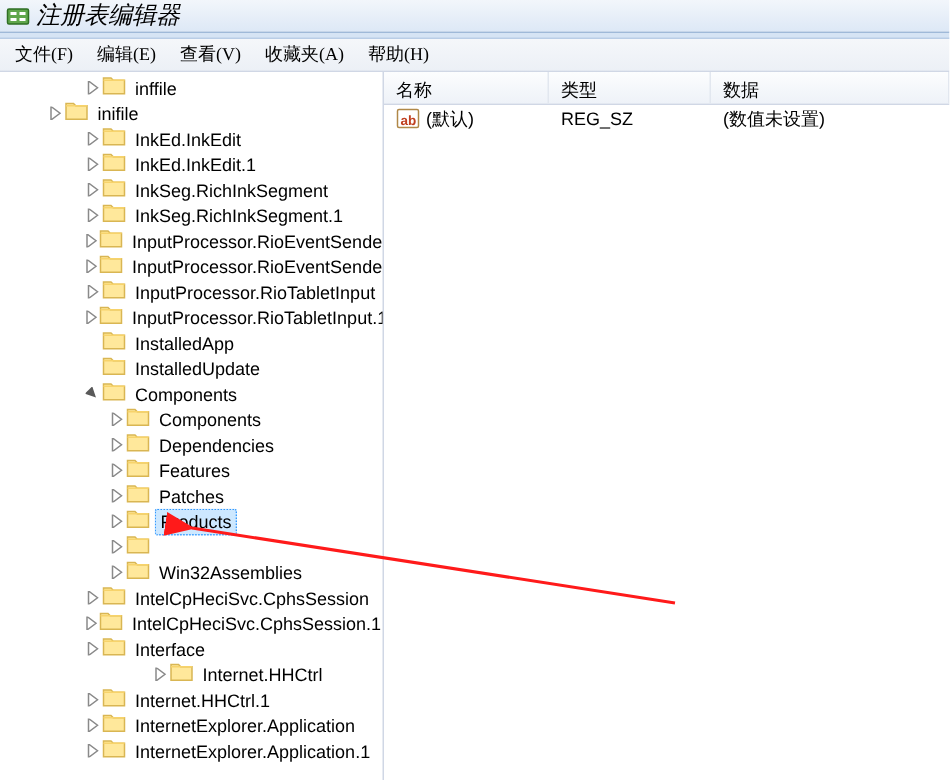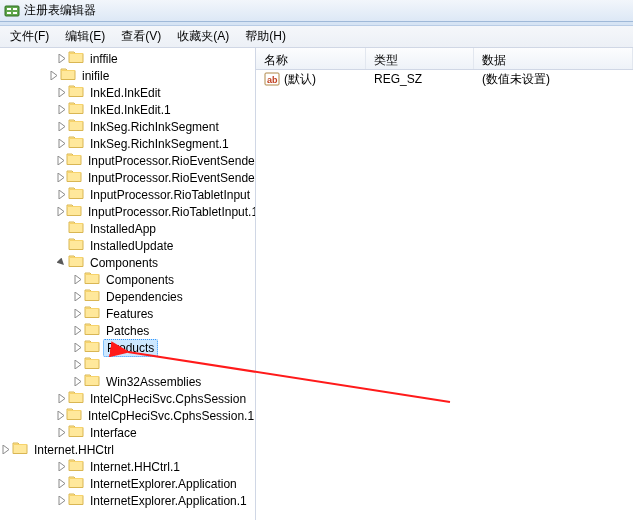--- a/index.html
+++ b/index.html
@@ -1,22 +1,22 @@
 <!DOCTYPE html>
 <html><head>
 <meta charset="utf-8">
 <style>
   * { margin: 0; padding: 0; box-sizing: border-box; }
   body { font-family: "Microsoft YaHei", "Segoe UI", Tahoma, sans-serif; font-size: 12px; background: #fff; width: 633px; height: 520px; overflow: hidden; position: relative; }
   .titlebar { height: 22px; background: linear-gradient(#f2f6fb, #dde8f6); border-bottom: 1px solid #9fb9d8; display: flex; align-items: center; padding: 0 4px; gap: 4px; }
   .titlebar svg.appicon { width: 16px; height: 16px; }
-  .titlebar .title { font-size: 12px; }
+  .titlebar .title { font-size: 16px; font-style: italic; }
   .tabstrip { height: 4px; background: #d6e4f4; border-bottom: 1px solid #b9cde6; }
   .menubar { height: 22px; background: linear-gradient(#f5f7fa, #ecf0f6); border-bottom: 1px solid #d0d7e5; display: flex; align-items: center; padding: 0 4px; gap: 4px; }
-  .menubar .menu-item { padding: 2px 6px; border-radius: 2px; }
+  .menubar .menu-item { padding: 2px 6px; border-radius: 2px; font-family: Liberation Serif, serif; }
   .content { display: flex; height: calc(520px - 22px - 4px - 22px); }
   .tree { width: 256px; border-right: 1px solid #d0d7e5; overflow-x: hidden; overflow-y: scroll; position: relative; background: #fff; }
   .tree-inner { padding-top: 2px; }
   .node { height: 17px; display: flex; align-items: center; white-space: nowrap; position: relative; }
   .expander { width: 11px; height: 11px; display: flex; align-items: center; justify-content: center; margin-right: 1px; }
   .node .label { padding: 1px 3px; border-radius: 2px; }
   .node .label.selected { background: #cde8ff; border: 1px dotted #3399ff; }
   .folder { width: 16px; height: 16px; margin-right: 3px; }
   .pane { flex: 1; background: #fff; }
   .list-header { height: 22px; background: linear-gradient(#fcfdfe,#eef2f8); border-bottom: 1px solid #d0d7e5; display: flex; }
@@ -60,21 +60,21 @@
             <svg width="9" height="9" viewBox="0 0 9 9">
               <path d="M2 0 L8 4.5 L2 9 z" fill="none" stroke="#8a8a8a"></path>
             </svg>
           </span>
           <span><svg class="folder" viewBox="0 0 16 16">
               <path d="M1 3 h5 l1.5 1.5 H15 v9 H1 z" fill="#ffe89b" stroke="#d9b653"></path>
               <path d="M1 4.5 h14" stroke="#f7d36b"></path>
             </svg></span>
           <span class="label">inffile</span>
         </div>
-        <div class="node" style="padding-left: 48px;">
+        <div class="node" style="padding-left: 31px;">
           <span class="expander">
             <svg width="9" height="9" viewBox="0 0 9 9">
               <path d="M2 0 L8 4.5 L2 9 z" fill="none" stroke="#8a8a8a"></path>
             </svg>
           </span>
           <span><svg class="folder" viewBox="0 0 16 16">
               <path d="M1 3 h5 l1.5 1.5 H15 v9 H1 z" fill="#ffe89b" stroke="#d9b653"></path>
               <path d="M1 4.5 h14" stroke="#f7d36b"></path>
             </svg></span>
           <span class="label">inifile</span>
@@ -315,21 +315,21 @@
             <svg width="9" height="9" viewBox="0 0 9 9">
               <path d="M2 0 L8 4.5 L2 9 z" fill="none" stroke="#8a8a8a"></path>
             </svg>
           </span>
           <span><svg class="folder" viewBox="0 0 16 16">
               <path d="M1 3 h5 l1.5 1.5 H15 v9 H1 z" fill="#ffe89b" stroke="#d9b653"></path>
               <path d="M1 4.5 h14" stroke="#f7d36b"></path>
             </svg></span>
           <span class="label">Interface</span>
         </div>
-        <div class="node" style="">
+        <div class="node" style="padding-left: 56px; margin-left: 45px;">
           <span class="expander">
             <svg width="9" height="9" viewBox="0 0 9 9">
               <path d="M2 0 L8 4.5 L2 9 z" fill="none" stroke="#8a8a8a"></path>
             </svg>
           </span>
           <span><svg class="folder" viewBox="0 0 16 16">
               <path d="M1 3 h5 l1.5 1.5 H15 v9 H1 z" fill="#ffe89b" stroke="#d9b653"></path>
               <path d="M1 4.5 h14" stroke="#f7d36b"></path>
             </svg></span>
           <span class="label">Internet.HHCtrl</span>

